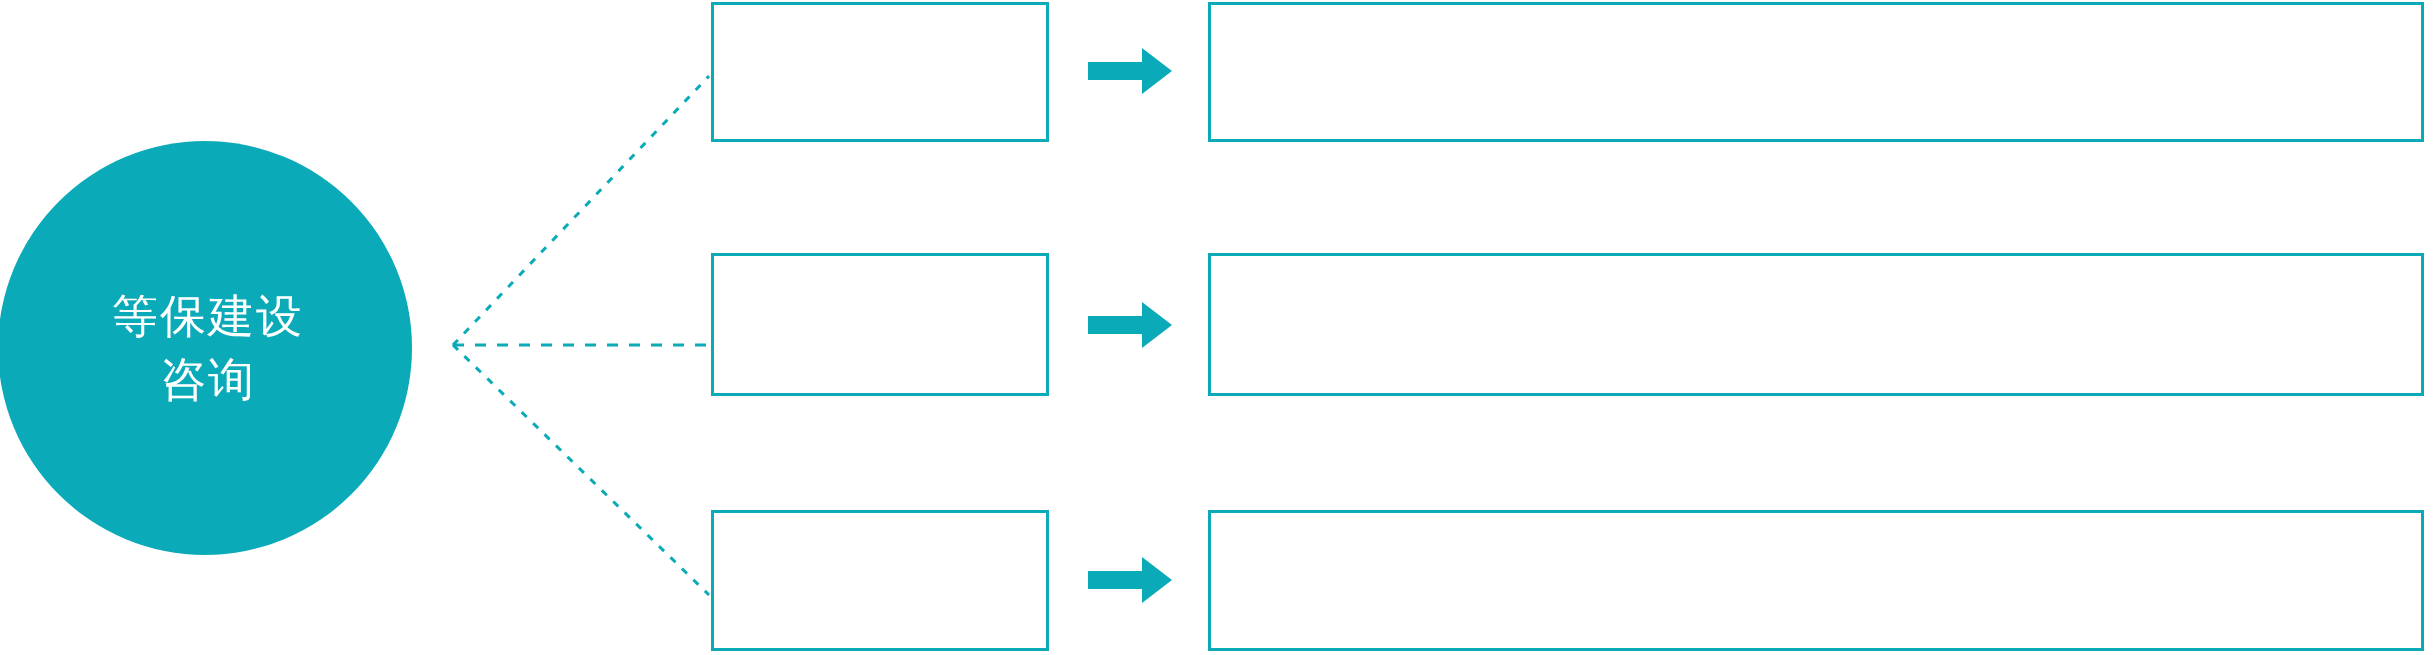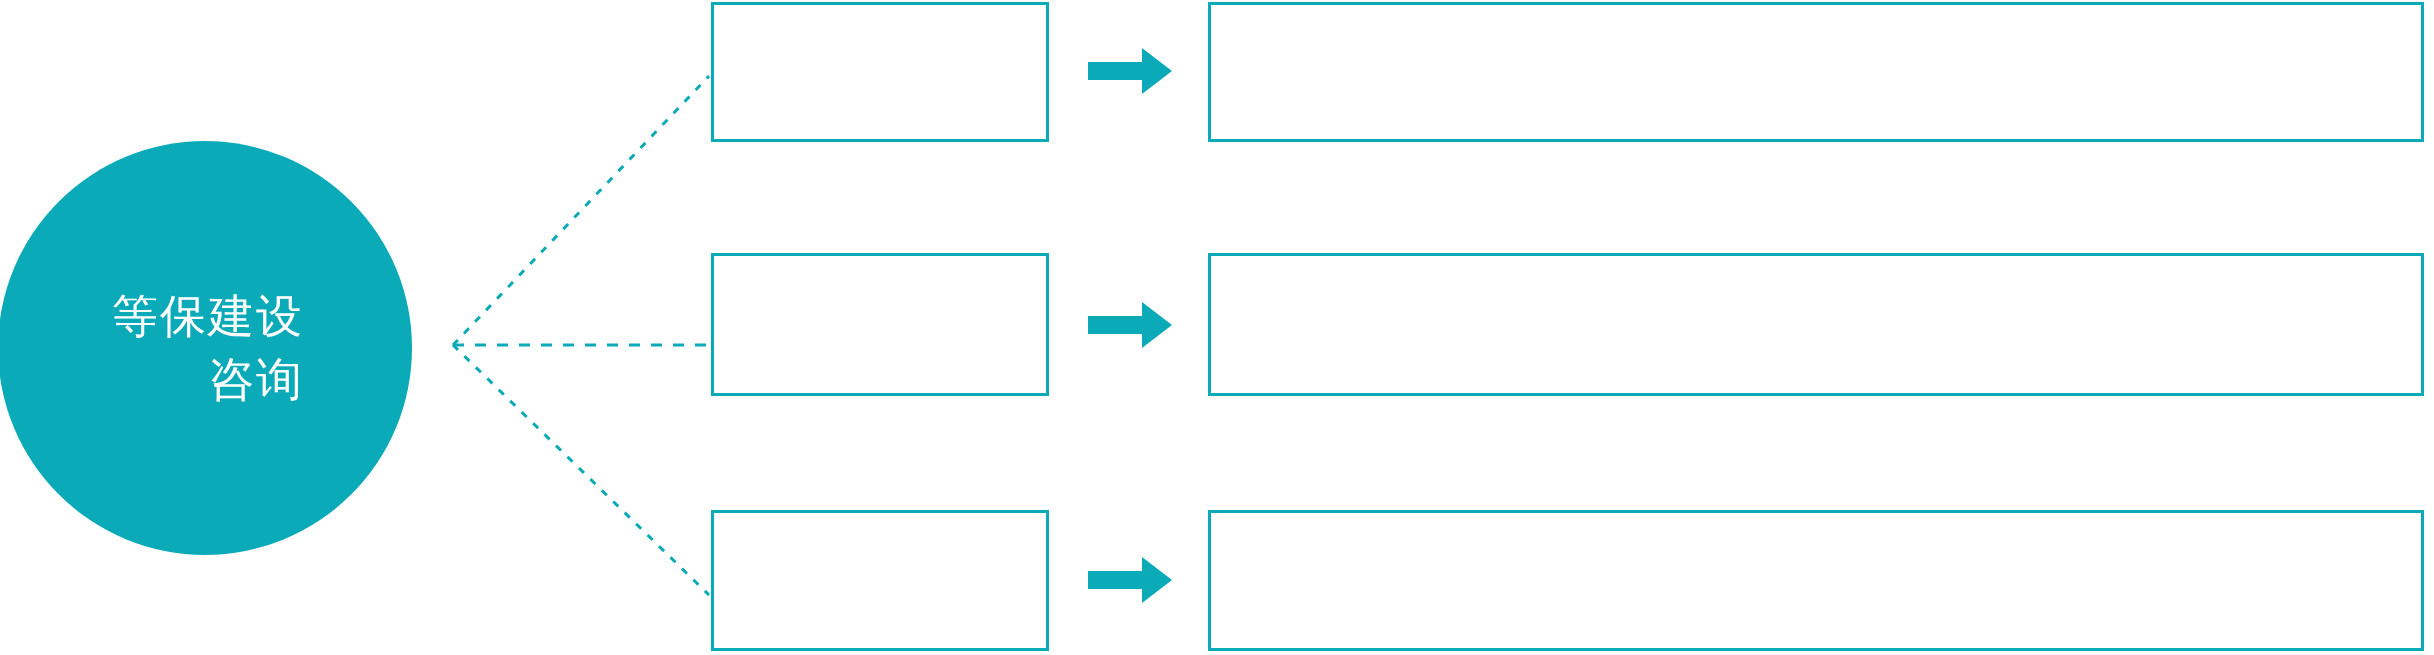--- a/index.html
+++ b/index.html
@@ -29,21 +29,21 @@
     background: #0aaab8;
     display: flex;
     align-items: center;
     justify-content: center;
   }
   .hub-label {
     color: #ffffff;
     font-size: 46px;
     line-height: 1.38;
     letter-spacing: 2px;
-    text-align: right;
+    text-align: center;
     font-weight: 400;
     white-space: pre-line;
     padding-left: 6px;
   }
 
   
   .connectors {
     position: absolute;
     left: 0;
     top: 0;

